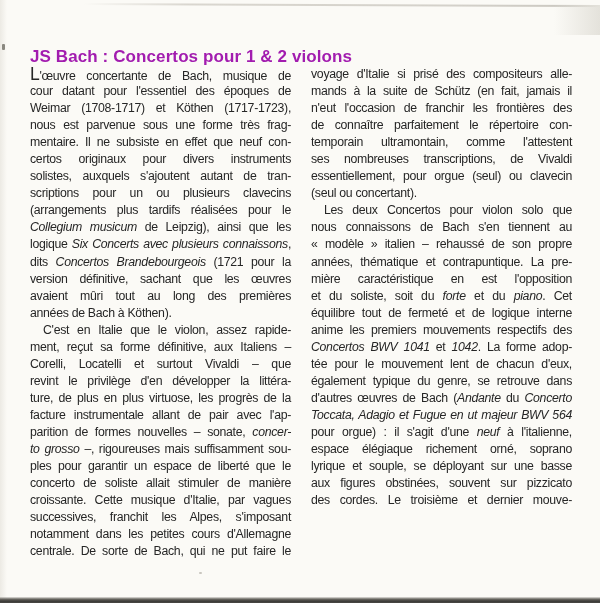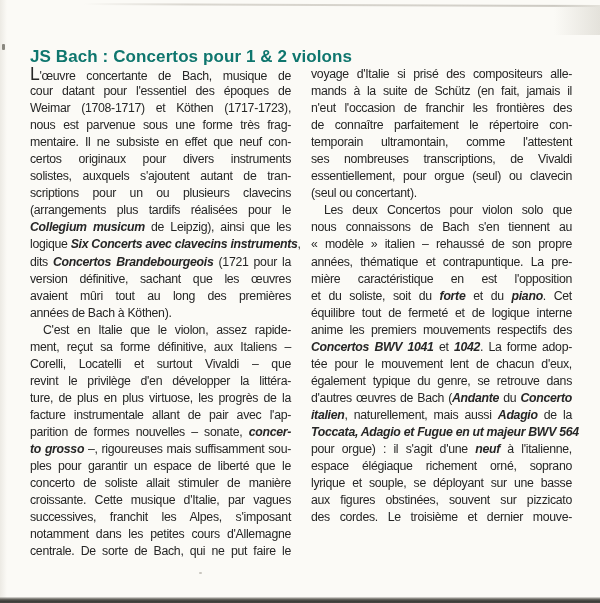--- a/index.html
+++ b/index.html
@@ -13,39 +13,39 @@
   
   .scan-top{position:absolute;top:3px;left:84px;right:0;height:2px;background:linear-gradient(to right,rgba(200,197,190,0),#d9d6cf 20%,#d4d1ca 70%,#c9c6bf);transform:rotate(0.22deg);transform-origin:left center;}
   .scan-top-right{position:absolute;top:5px;right:0;width:46px;height:30px;background:linear-gradient(to left,#e4e2db,rgba(228,226,219,0));}
   .scan-left{position:absolute;top:0;left:0;bottom:0;width:7px;background:linear-gradient(to right,#eceae4,rgba(236,234,228,0));}
   .scan-speck{position:absolute;left:2px;top:44px;width:3px;height:6px;background:#8a8880;border-radius:1px;}
   .scan-speck2{position:absolute;left:199px;top:572px;width:3px;height:2px;background:#c9c6bf;border-radius:1px;}
   .scan-bottom{position:absolute;left:0;right:0;bottom:0;height:6px;background:linear-gradient(to bottom,rgba(120,118,112,0.15),#6a6862 35%,#3c3b38 70%,#4a4945);}
 
   .page-title{
     position:absolute;left:30px;top:35px;
-    font-size:17px;line-height:22px;color:#0f766e;letter-spacing:0.1px;
+    font-size:17px;line-height:22px;color:#a21caf;letter-spacing:0.1px;
     white-space:nowrap;
   }
   .page-title b{font-weight:700;}
 
   .columns{
     position:absolute;left:30px;top:66px;width:542px;
     display:flex;gap:20px;
   }
   .col{width:261px;}
   .line{
     font-size:12.3px;letter-spacing:-0.3px;
     line-height:17.05px;height:17.05px;
     text-align:justify;text-align-last:justify;
     white-space:nowrap;
   }
   .line.end{text-align-last:left;}
   .line.indent{text-indent:13px;}
-  .it{font-style:italic;font-weight:bold;}
+  .it{font-style:italic;}
   .init{font-size:17.5px;}
 </style>
 </head>
 <body>
 
 <div class="scan-top"></div>
 <div class="scan-top-right"></div>
 <div class="scan-left"></div>
 <div class="scan-speck"></div>
 <div class="scan-speck2"></div>
@@ -57,21 +57,21 @@
       <div class="line"><span class="init">L</span><span>'œuvre concertante de Bach, musique de</span></div>
       <div class="line"><span>cour datant pour l'essentiel des époques de</span></div>
       <div class="line"><span>Weimar (1708-1717) et Köthen (1717-1723),</span></div>
       <div class="line"><span>nous est parvenue sous une forme très frag-</span></div>
       <div class="line"><span>mentaire. Il ne subsiste en effet que neuf con-</span></div>
       <div class="line"><span>certos originaux pour divers instruments</span></div>
       <div class="line"><span>solistes, auxquels s'ajoutent autant de tran-</span></div>
       <div class="line"><span>scriptions pour un ou plusieurs clavecins</span></div>
       <div class="line"><span>(arrangements plus tardifs réalisées pour le</span></div>
       <div class="line"><span class="it">Collegium musicum</span><span> de Leipzig), ainsi que les</span></div>
-      <div class="line"><span>logique </span><span class="it">Six Concerts avec clavecins instruments</span><span>,</span></div>
+      <div class="line"><span>logique </span><span class="it">Six Concerts avec plusieurs connaissons</span><span>,</span></div>
       <div class="line"><span>dits </span><span class="it">Concertos Brandebourgeois</span><span> (1721 pour la</span></div>
       <div class="line"><span>version définitive, sachant que les œuvres</span></div>
       <div class="line"><span>avaient mûri tout au long des premières</span></div>
       <div class="line end"><span>années de Bach à Köthen).</span></div>
       <div class="line indent"><span>C'est en Italie que le violon, assez rapide-</span></div>
       <div class="line"><span>ment, reçut sa forme définitive, aux Italiens –</span></div>
       <div class="line"><span>Corelli, Locatelli et surtout Vivaldi – que</span></div>
       <div class="line"><span>revint le privilège d'en développer la littéra-</span></div>
       <div class="line"><span>ture, de plus en plus virtuose, les progrès de la</span></div>
       <div class="line"><span>facture instrumentale allant de pair avec l'ap-</span></div>
@@ -98,21 +98,20 @@
       <div class="line"><span>« modèle » italien – rehaussé de son propre</span></div>
       <div class="line"><span>années, thématique et contrapuntique. La pre-</span></div>
       <div class="line"><span>mière caractéristique en est l'opposition</span></div>
       <div class="line"><span>et du soliste, soit du </span><span class="it">forte</span><span> et du </span><span class="it">piano</span><span>. Cet</span></div>
       <div class="line"><span>équilibre tout de fermeté et de logique interne</span></div>
       <div class="line"><span>anime les premiers mouvements respectifs des</span></div>
       <div class="line"><span class="it">Concertos BWV 1041</span><span> et </span><span class="it">1042</span><span>. La forme adop-</span></div>
       <div class="line"><span>tée pour le mouvement lent de chacun d'eux,</span></div>
       <div class="line"><span>également typique du genre, se retrouve dans</span></div>
       <div class="line"><span>d'autres œuvres de Bach (</span><span class="it">Andante</span><span> du </span><span class="it">Concerto</span></div>
-      <div class="line"><span class="it">italien</span><span>, naturellement, mais aussi </span><span class="it">Adagio</span><span> de la</span></div>
       <div class="line"><span class="it">Toccata, Adagio et Fugue en ut majeur BWV 564</span></div>
       <div class="line"><span>pour orgue) : il s'agit d'une </span><span class="it">neuf</span><span> à l'italienne,</span></div>
       <div class="line"><span>espace élégiaque richement orné, soprano</span></div>
       <div class="line"><span>lyrique et souple, se déployant sur une basse</span></div>
       <div class="line"><span>aux figures obstinées, souvent sur pizzicato</span></div>
       <div class="line"><span>des cordes. Le troisième et dernier mouve-</span></div>
     </div>
   </div>
 
 <div class="scan-bottom"></div>

